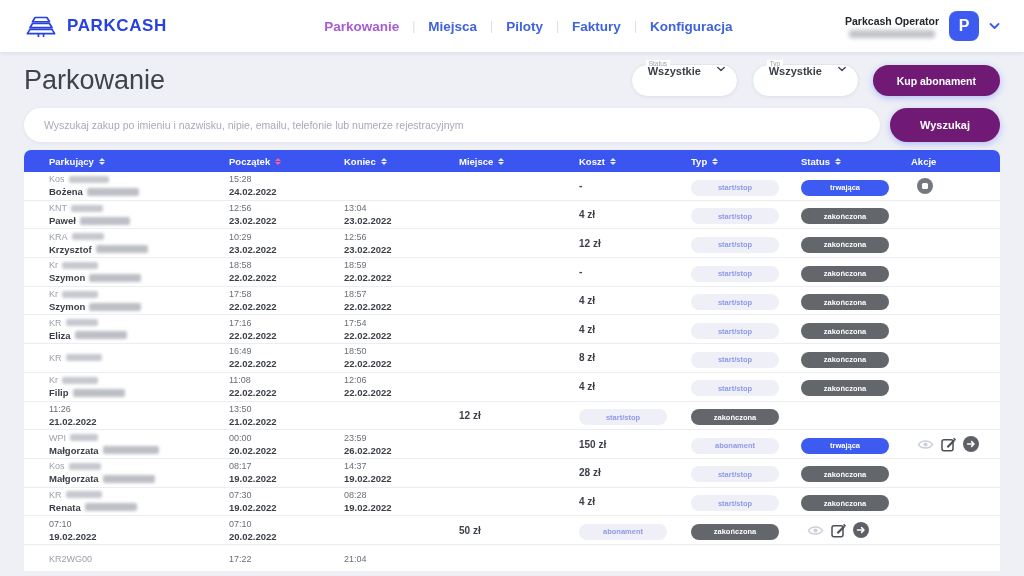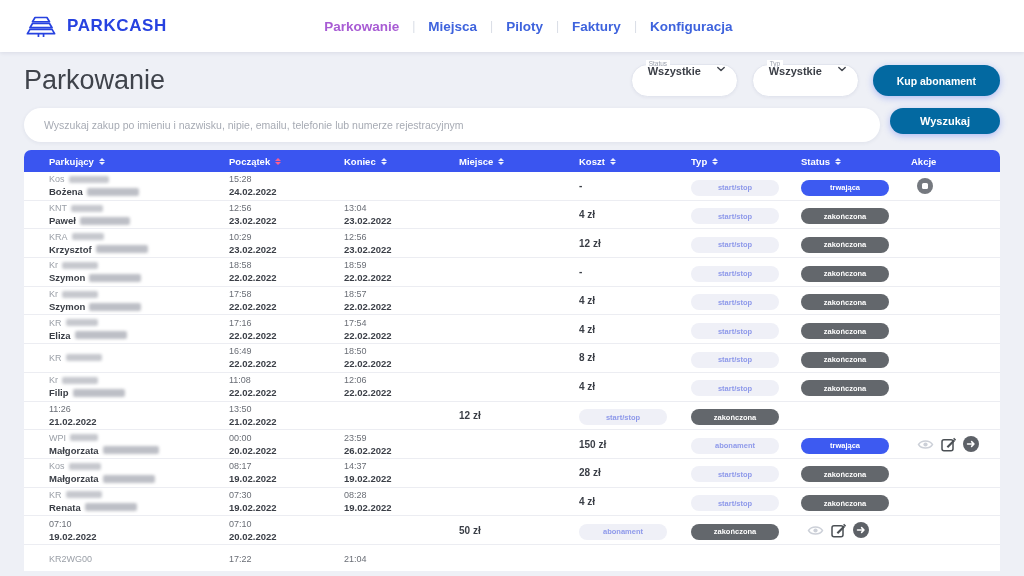--- a/index.html
+++ b/index.html
@@ -30,24 +30,24 @@
   .title-actions { margin-left:auto; display:flex; align-items:center; gap:14px; }
 
   .select-pill { position:relative; width:107px; height:33px; background:#fff; border:1px solid #e2e5ee;
                  border-radius:17px; display:flex; align-items:flex-start; padding:0 12px 0 16px; cursor:pointer;
                  box-shadow:0 1px 3px rgba(30,40,90,.05); }
   .select-label { position:absolute; top:-5px; left:14px; font-size:6.5px; color:#9ba1ad;
                   background:#fff; padding:0 3px; }
   .select-value { font-size:11px; font-weight:600; color:#3a3e46; flex:1; }
   .sel-chev { width:8px; height:8px; }
 
-  .btn { border:none; background:#0369a1; color:#fff; font-family:inherit; font-weight:700;
+  .btn { border:none; background:#701a75; color:#fff; font-family:inherit; font-weight:700;
          border-radius:17px; cursor:pointer; box-shadow:0 2px 7px rgba(61,90,241,.35); }
   .btn-buy { height:31px; padding:0 24px; font-size:10.5px; }
-  .btn-search { height:26px; width:110px; font-size:11px; flex:none; }
+  .btn-search { height:34px; width:110px; font-size:11px; flex:none; }
 
   .search-row { margin-top:11px; display:flex; gap:10px; }
   .search-input { flex:1; height:34px; border:none; border-radius:17px; background:#fff;
                   padding:0 20px; font-size:10.5px; font-family:inherit; color:#3a3e46;
                   box-shadow:0 1px 4px rgba(30,40,90,.07); outline:none; }
   .search-input::placeholder { color:#a7abb4; }
 
   
   .table-card { margin-top:8px; height:421px; background:#fff; border-radius:7px 7px 0 0; overflow:hidden; }
   .tgrid { display:grid; grid-template-columns:180px 115px 115px 120px 112px 110px 110px 1fr;
@@ -104,20 +104,30 @@
     <span class="nav-sep">|</span>
     <a class="nav-link">Miejsca</a>
     <span class="nav-sep">|</span>
     <a class="nav-link">Piloty</a>
     <span class="nav-sep">|</span>
     <a class="nav-link">Faktury</a>
     <span class="nav-sep">|</span>
     <a class="nav-link">Konfiguracja</a>
   </nav>
 
+  <div class="userbox">
+    <div class="userinfo">
+      <span class="username">Parkcash Operator</span>
+      <span class="org-redacted"></span>
+    </div>
+    <div class="avatar">P</div>
+    <svg width="11" height="8" viewBox="0 0 11 8">
+      <path d="M1.5 2 L5.5 6 L9.5 2" fill="none" stroke="#3d5af1" stroke-width="1.8" stroke-linecap="round" stroke-linejoin="round"></path>
+    </svg>
+  </div>
 </header>
 
 <div class="content">
   <div class="title-row">
     <h1>Parkowanie</h1>
     <div class="title-actions">
       <div class="select-pill">
         <span class="select-label">Status</span>
         <span class="select-value">Wszystkie</span>
         <svg class="sel-chev" viewBox="0 0 10 7">

